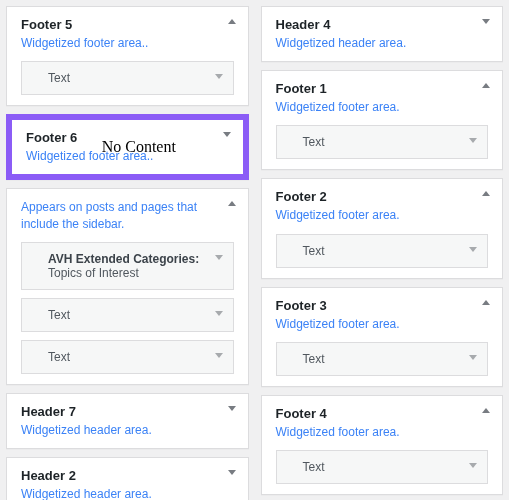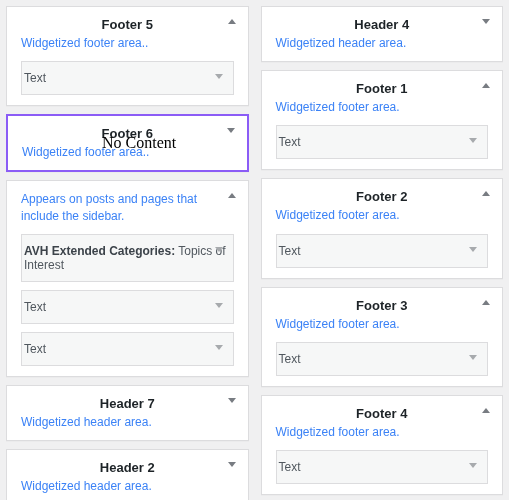--- a/index.html
+++ b/index.html
@@ -20,33 +20,32 @@
     display: flex;
     flex-direction: column;
     gap: 8px;
   }
   .panel {
     background: #fff;
     border: 1px solid #dcdcde;
     box-shadow: 0 1px 1px rgba(0,0,0,0.02);
   }
   .panel.highlight {
-    border: 2px solid #8b5cf6;
+    border: 6px solid #8b5cf6;
     position: relative;
   }
   .panel-head {
     padding: 10px 14px 10px 14px;
     position: relative;
   }
   .panel-head h3 {
     font-size: 13px;
     font-weight: 600;
     color: #1d2327;
     margin-bottom: 3px;
-    text-align: center;
   }
   .panel-head p {
     font-size: 12px;
     color: #3b82f6;
     line-height: 1.35;
   }
   .panel .caret {
     position: absolute;
     top: 12px;
     right: 12px;
@@ -59,21 +58,21 @@
   .caret.up { border-bottom: 5px solid #787c82; }
   .panel-body {
     padding: 0 14px 10px 14px;
     display: flex;
     flex-direction: column;
     gap: 8px;
   }
   .widget {
     border: 1px solid #dcdcde;
     background: #f6f7f7;
-    padding: 9px 2px;
+    padding: 9px 26px;
     font-size: 12px;
     color: #50575e;
     position: relative;
     background: #fff;
   }
   .widget {
     background: #f6f7f7;
   }
   .widget .w-caret {
     position: absolute;

